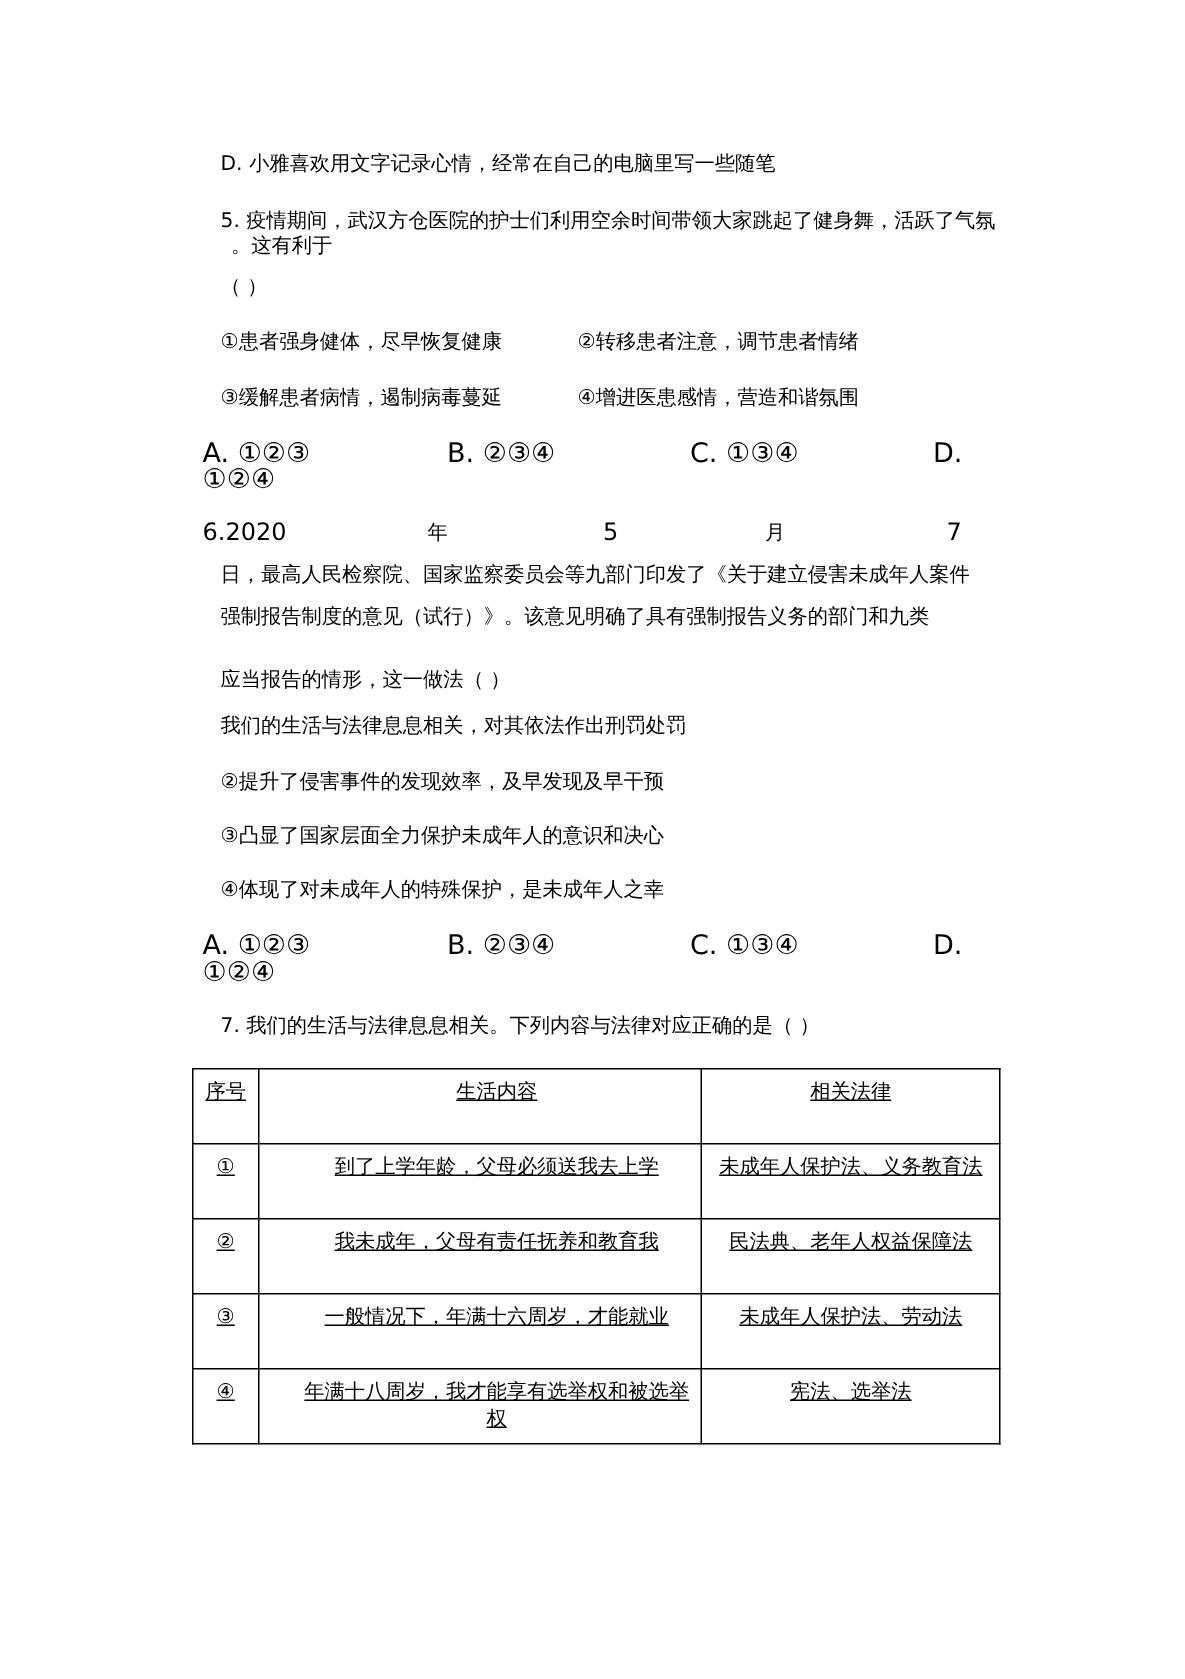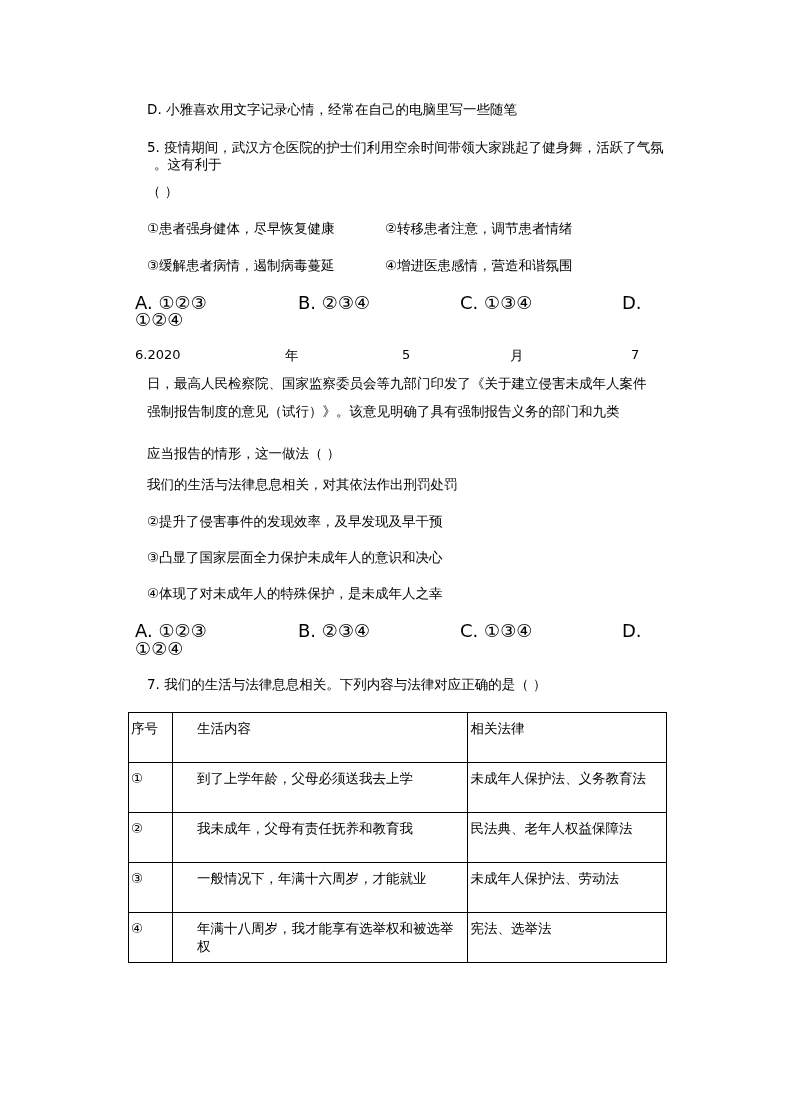--- a/index.html
+++ b/index.html
@@ -1,23 +1,23 @@
 <!DOCTYPE html>
 <html><head>
 <meta charset="utf-8">
 <style>
   html, body { margin: 0; padding: 0; background: #ffffff; }
   body { width: 790px; height: 1119px; position: relative; overflow: hidden;
          font-family: "DejaVu Sans", "Liberation Sans", sans-serif; color: #000; font-size: 13.5px; }
   .line { position: absolute; left: 135px; white-space: nowrap; line-height: 18px; margin-left: 12px; }
   .opt { position: absolute; white-space: nowrap; line-height: 18px; font-size: 18px; }
-  .sp { position: absolute; white-space: nowrap; line-height: 18px; font-size: 13px; }
+  .sp { position: absolute; white-space: nowrap; line-height: 18px; font-size: 16px; }
   table.law { position: absolute; left: 128px; top: 712px; border-collapse: collapse; width: 539px; }
-  table.law td { border: 1px solid #000; height: 50px; vertical-align: top; 
-                 padding: 6px 2px 0 2px; font-size: 13.5px; line-height: 18px; box-sizing: border-box; }
+  table.law td { border: 1px solid #000; height: 50px; vertical-align: top; text-align: center;
+                 padding: 6px 2px 0 2px; font-size: 13.5px; line-height: 18px; box-sizing: border-box; text-decoration: underline; }
   table.law td.c1 { width: 44px; }
   table.law td.c2 { width: 296px; padding-left: 24px; }
   table.law td.c3 { width: 199px; }
 </style>
 </head>
 <body>
 
 <div>
 
   <div class="line" style="top:100px;">D. 小雅喜欢用文字记录心情，经常在自己的电脑里写一些随笔</div>

